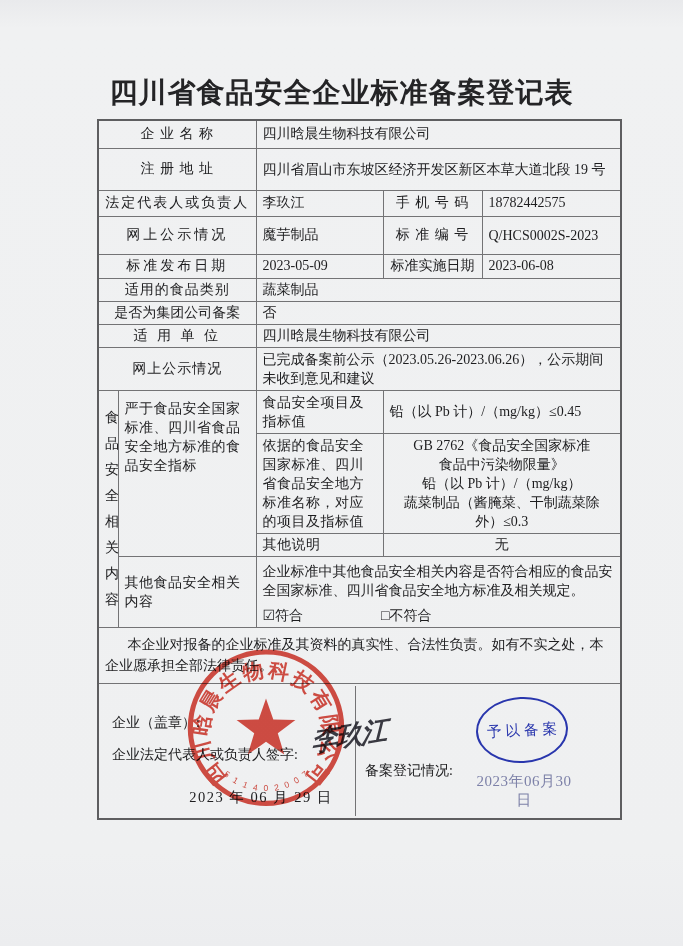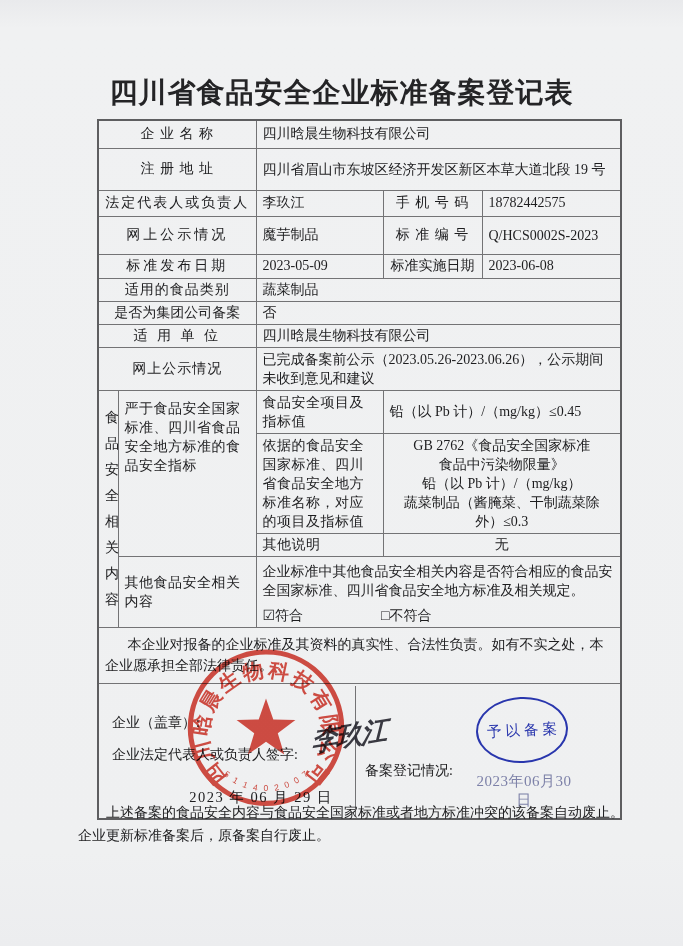--- a/index.html
+++ b/index.html
@@ -220,15 +220,14 @@
         <text x="74.69050939390051" y="171.53725393815722" transform="rotate(20 74.69050939390051 171.53725393815722)" class="seal-num">1</text>
         <text x="87.15003485264715" y="174.87577372290338" transform="rotate(10 87.15003485264715 174.87577372290338)" class="seal-num">4</text>
         <text x="100" y="176" transform="rotate(0 100 176)" class="seal-num">0</text>
         <text x="112.84996514735285" y="174.87577372290338" transform="rotate(-10 112.84996514735285 174.87577372290338)" class="seal-num">2</text>
         <text x="125.30949060609949" y="171.53725393815722" transform="rotate(-20 125.30949060609949 171.53725393815722)" class="seal-num">0</text>
         <text x="137" y="166.08587988004848" transform="rotate(-30 137 166.08587988004848)" class="seal-num">0</text>
         <text x="147.5662831168039" y="158.68728879080436" transform="rotate(-40 147.5662831168039 158.68728879080436)" class="seal-num">7</text>
       </g>
   </svg>
 
-  <div class="footer-note">上述备案的食品安全内容与食品安全国家标准或者地方标准冲突的该备案自动废止。企业更新标准备案后，原备案自行废止。</div>
 
 </div>
 
 </body></html>

